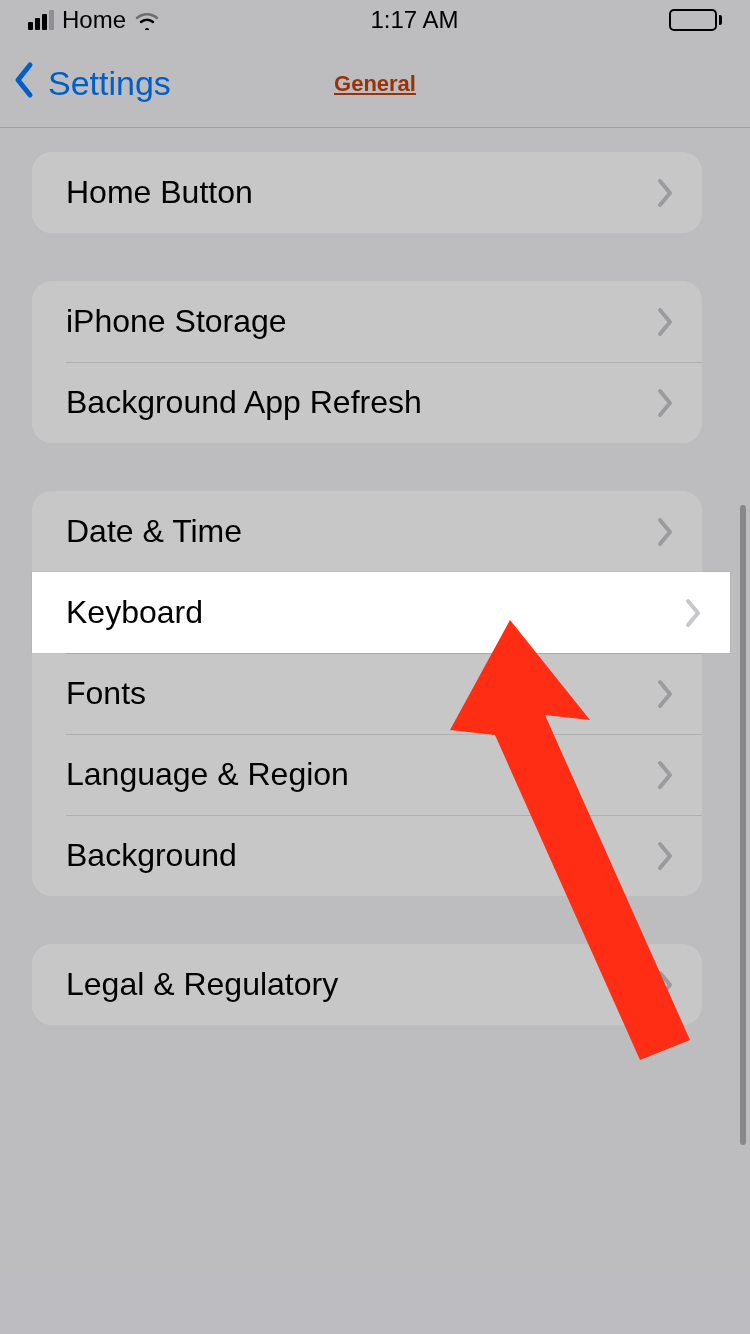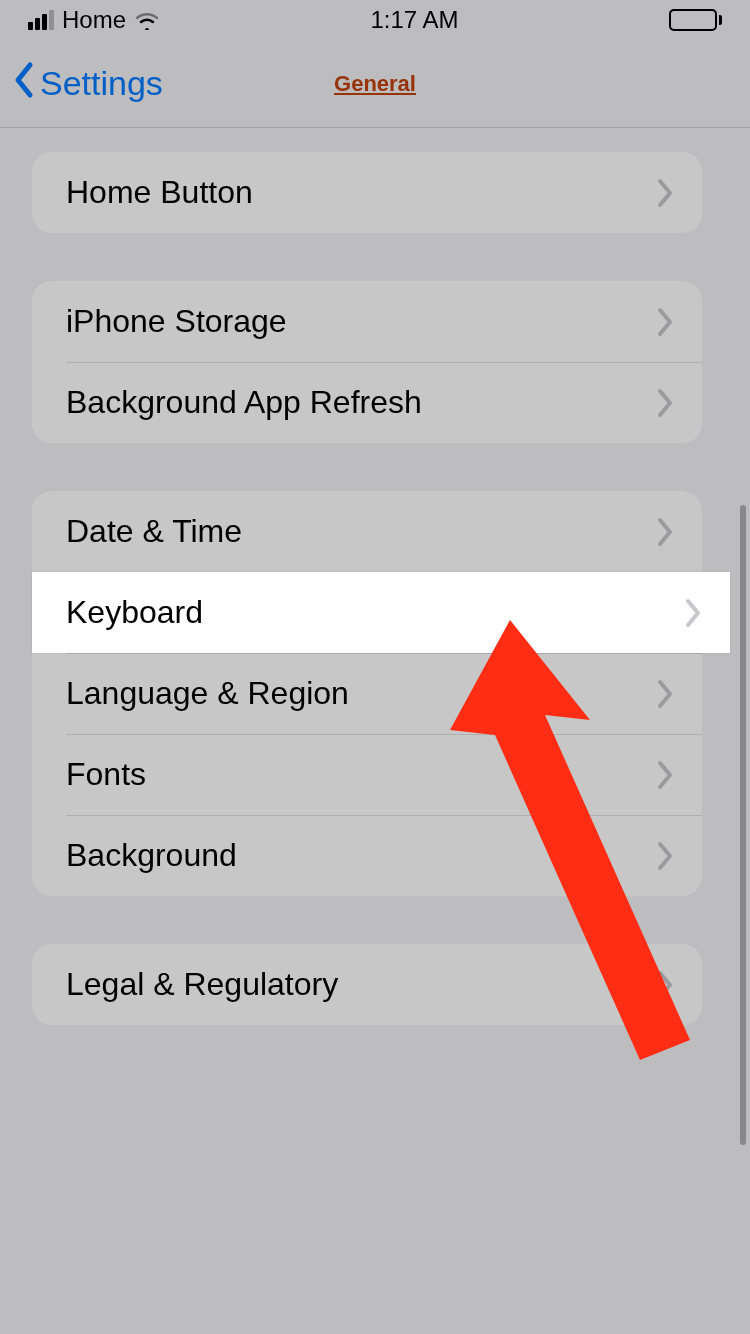--- a/index.html
+++ b/index.html
@@ -77,21 +77,21 @@
       position: relative;
       border-bottom: 1px solid rgba(0,0,0,0.15);
     }
     .back-btn {
       position: absolute;
       left: 12px;
       display: flex;
       align-items: center;
       color: #007aff;
       font-size: 34px;
-      gap: 4px;
+      gap: 12px;
     }
     .back-btn svg { width: 24px; height: 38px; }
     .nav-title {
       font-size: 22px;
       font-weight: 600;
       color: #c2410c;
       text-decoration: underline;
     }
     
     .content {
@@ -243,29 +243,29 @@
     </div>
     <div class="row" id="kb-row">
       <span>Keyboard</span>
       <span class="chevron">
           <svg viewBox="0 0 18 30">
             <polyline points="4,3 14,15 4,27" fill="none" stroke="#c7c7cc" stroke-width="4" stroke-linecap="round" stroke-linejoin="round"></polyline>
           </svg>
         </span>
     </div>
     <div class="row">
+      <span>Fonts</span>
+      <span class="chevron">
+          <svg viewBox="0 0 18 30">
+            <polyline points="4,3 14,15 4,27" fill="none" stroke="#c7c7cc" stroke-width="4" stroke-linecap="round" stroke-linejoin="round"></polyline>
+          </svg>
+        </span>
+    </div>
+    <div class="row">
       <span>Language &amp; Region</span>
-      <span class="chevron">
-          <svg viewBox="0 0 18 30">
-            <polyline points="4,3 14,15 4,27" fill="none" stroke="#c7c7cc" stroke-width="4" stroke-linecap="round" stroke-linejoin="round"></polyline>
-          </svg>
-        </span>
-    </div>
-    <div class="row">
-      <span>Fonts</span>
       <span class="chevron">
           <svg viewBox="0 0 18 30">
             <polyline points="4,3 14,15 4,27" fill="none" stroke="#c7c7cc" stroke-width="4" stroke-linecap="round" stroke-linejoin="round"></polyline>
           </svg>
         </span>
     </div>
     <div class="row">
       <span>Background</span>
       <span class="chevron">
           <svg viewBox="0 0 18 30">

